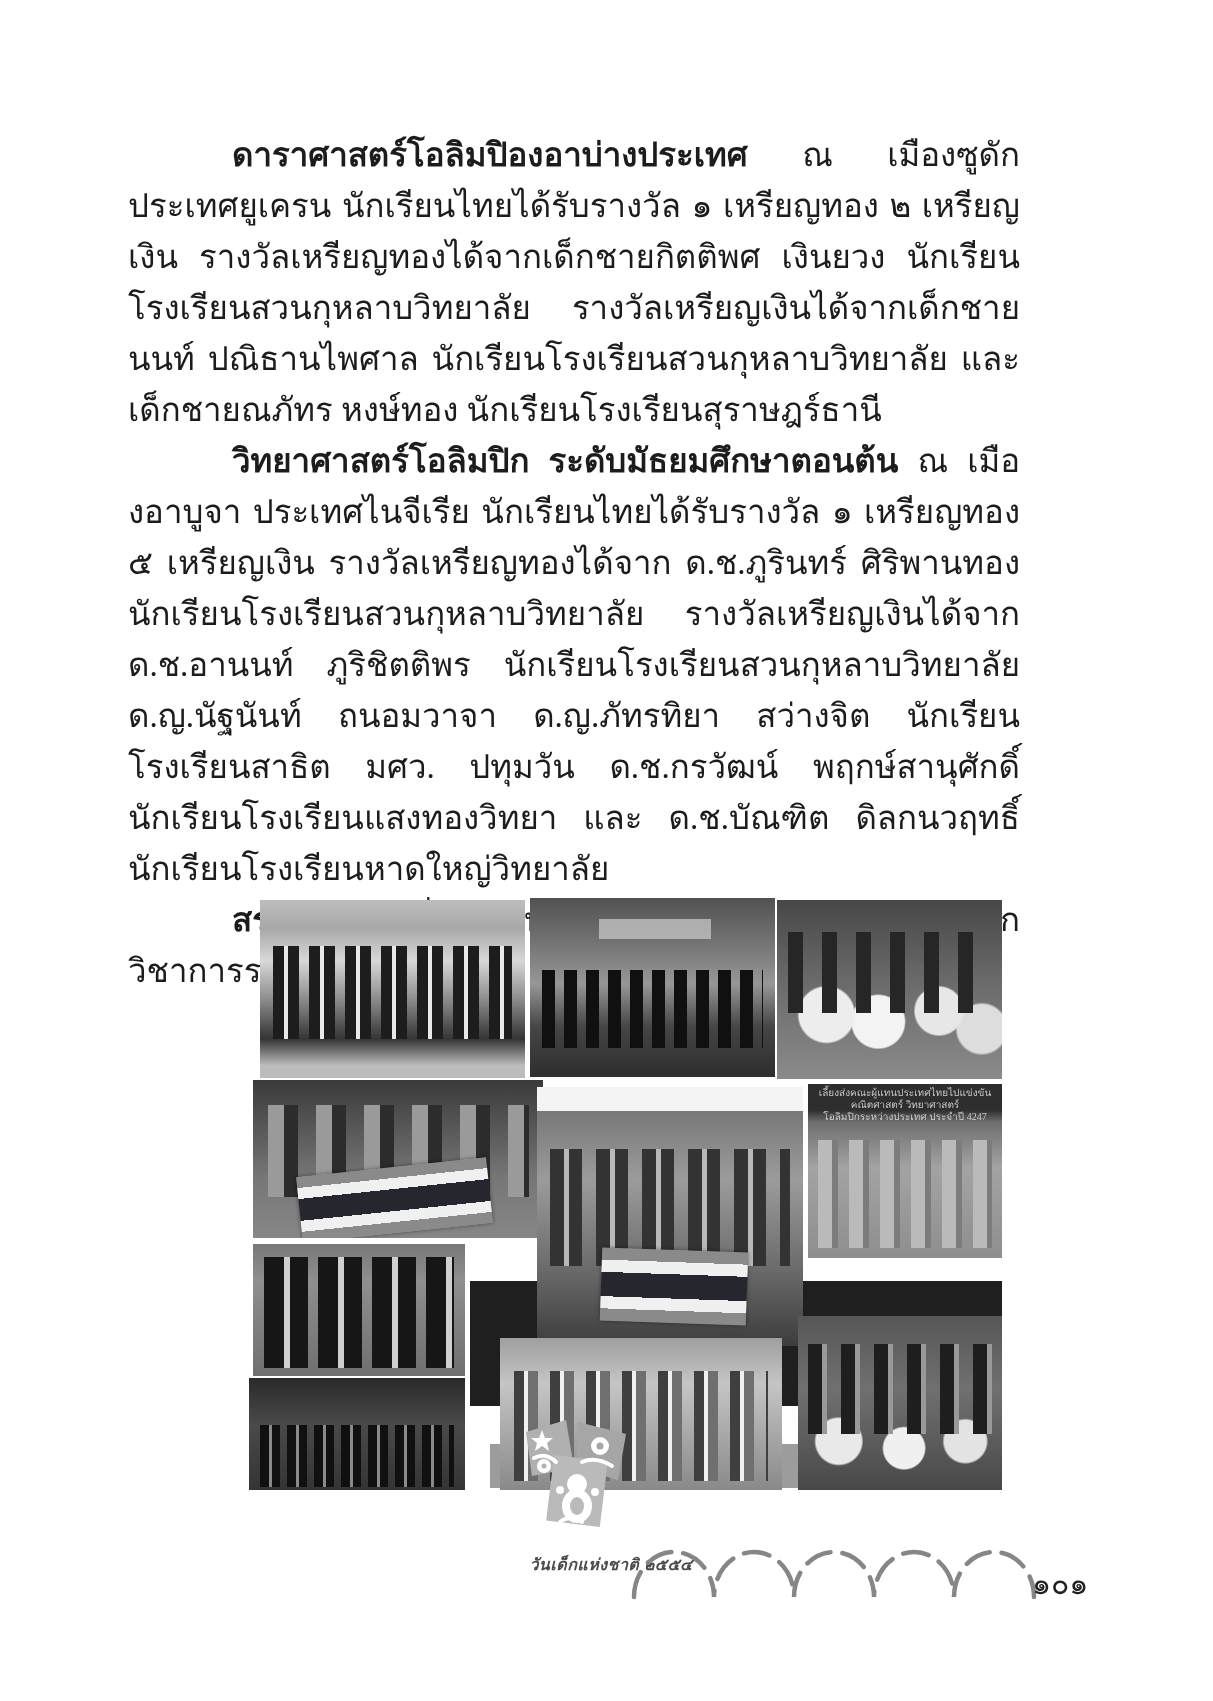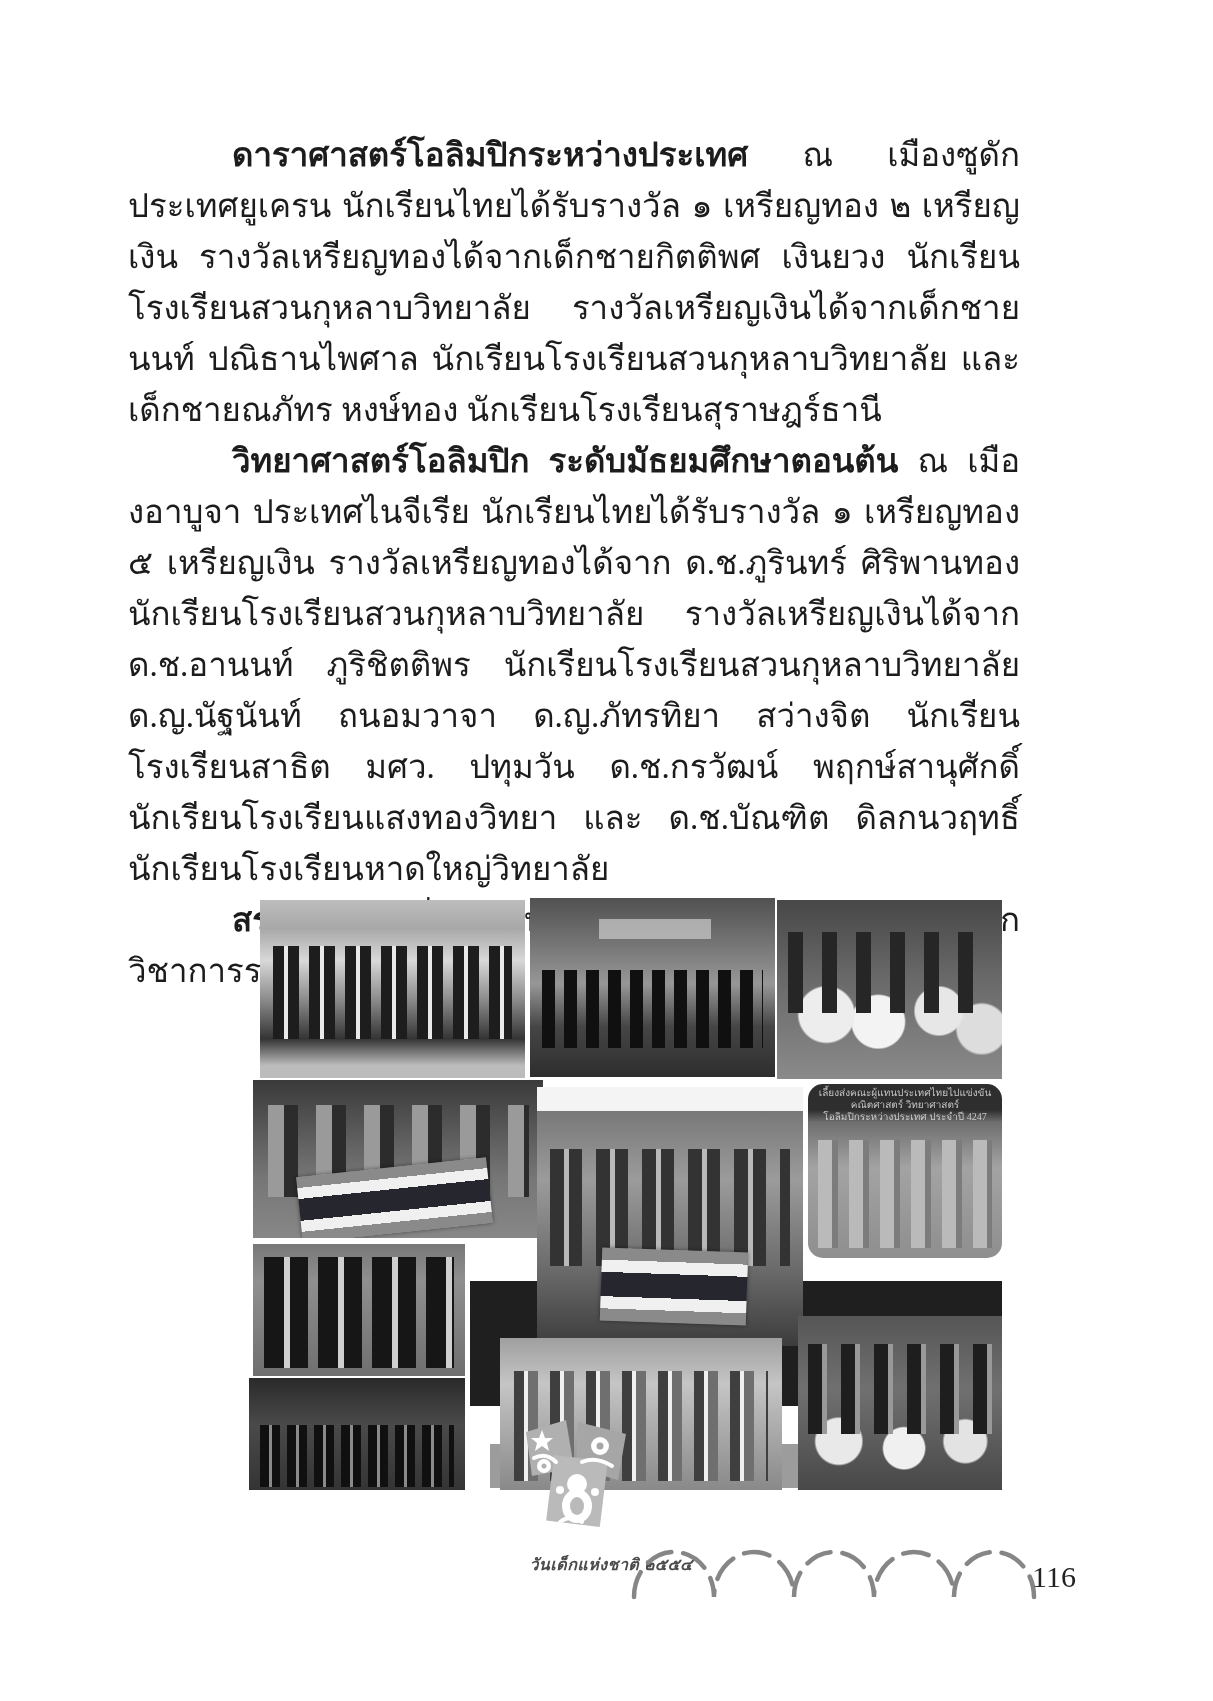--- a/index.html
+++ b/index.html
@@ -47,21 +47,21 @@
     background:linear-gradient(180deg,#787878 9%,#9b9b9b 36%,#6b6b6b 70%,#3c3c3c 100%);}
   .ph5::before{top:24%;height:45%;
     background:repeating-linear-gradient(90deg,#333 0 14px,#b9b9b9 14px 19px,#333 19px 32px,rgba(0,0,0,0) 32px 46px);}
   .ph5 .topband{position:absolute;left:0;top:0;width:100%;height:24px;background:#f4f4f4;}
   .flag{position:absolute;background:linear-gradient(180deg,
       #8a8a8a 0 16.6%,#f0f0f0 16.6% 33.3%,#26262e 33.3% 66.6%,#f0f0f0 66.6% 83.3%,#8a8a8a 83.3% 100%);
       box-shadow:0 0 4px rgba(0,0,0,.45);}
   .flag4{left:16%;bottom:3%;width:66%;height:42%;transform:rotate(-6deg);}
   .flag5{left:24%;bottom:9%;width:55%;height:28%;transform:rotate(2deg);}
   .ph6{left:573px;top:188px;width:194px;height:174px;
-    background:linear-gradient(180deg,#2e2e2e 0%,#2e2e2e 15%,#6f6f6f 22%,#a3a3a3 48%,#8e8e8e 100%);border-radius:15px;}
+    background:linear-gradient(180deg,#2e2e2e 0%,#2e2e2e 15%,#6f6f6f 22%,#a3a3a3 48%,#8e8e8e 100%);}
   .ph6::before{top:32%;height:62%;
     background:repeating-linear-gradient(90deg,#bababa 0 14px,#7c7c7c 14px 20px,rgba(0,0,0,0) 20px 31px);}
   .banner-text{position:absolute;left:3%;top:2%;width:94%;color:#d9d9d9;
     font-size:10px;line-height:12px;text-align:center;font-family:"Liberation Serif",serif;
     text-indent:0;opacity:.9;}
   .ph7{left:18px;top:348px;width:212px;height:132px;
     background:linear-gradient(180deg,#787878 0%,#8f8f8f 28%,#6f6f6f 100%);}
   .ph7::before{top:10%;height:84%;
     background:repeating-linear-gradient(90deg,#161616 0 20px,#d0d0d0 20px 26px,#161616 26px 44px,rgba(0,0,0,0) 44px 54px);}
   .ph8{left:265px;top:442px;width:282px;height:152px;
@@ -86,21 +86,21 @@
     font-size:16px;font-style:italic;font-weight:bold;color:#4a4a4a;letter-spacing:.5px;}
   .arcs{position:absolute;left:628px;top:1540px;width:412px;height:64px;}
   .page-number{position:absolute;left:1032px;top:1560px;font-size:30px;color:#222;}
 </style>
 </head>
 <body>
 
 <main>
 
   <section class="article">
-    <p><b>ดาราศาสตร์โอลิมปิกระหว่างประเทศ</b><span> ณ เมืองซูดัก ประเทศยูเครน นักเรียนไทยได้รับรางวัล ๑ เหรียญทอง ๒ เหรียญเงิน รางวัลเหรียญทองได้จากเด็กชายกิตติพศ เงินยวง นักเรียนโรงเรียนสวนกุหลาบวิทยาลัย รางวัลเหรียญเงินได้จากเด็กชายนนท์ ปณิธานไพศาล นักเรียนโรงเรียนสวนกุหลาบวิทยาลัย และเด็กชายณภัทร หงษ์ทอง นักเรียนโรงเรียนสุราษฎร์ธานี</span></p>
+    <p><b>ดาราศาสตร์โอลิมปิองอาบ่างประเทศ</b><span> ณ เมืองซูดัก ประเทศยูเครน นักเรียนไทยได้รับรางวัล ๑ เหรียญทอง ๒ เหรียญเงิน รางวัลเหรียญทองได้จากเด็กชายกิตติพศ เงินยวง นักเรียนโรงเรียนสวนกุหลาบวิทยาลัย รางวัลเหรียญเงินได้จากเด็กชายนนท์ ปณิธานไพศาล นักเรียนโรงเรียนสวนกุหลาบวิทยาลัย และเด็กชายณภัทร หงษ์ทอง นักเรียนโรงเรียนสุราษฎร์ธานี</span></p>
     <p><b>วิทยาศาสตร์โอลิมปิก ระดับมัธยมศึกษาตอนต้น</b><span> ณ เมืองอาบูจา ประเทศไนจีเรีย นักเรียนไทยได้รับรางวัล ๑ เหรียญทอง ๕ เหรียญเงิน รางวัลเหรียญทองได้จาก ด.ช.ภูรินทร์ ศิริพานทอง นักเรียนโรงเรียนสวนกุหลาบวิทยาลัย รางวัลเหรียญเงินได้จาก ด.ช.อานนท์ ภูริชิตติพร นักเรียนโรงเรียนสวนกุหลาบวิทยาลัย ด.ญ.นัฐนันท์ ถนอมวาจา ด.ญ.ภัทรทิยา สว่างจิต นักเรียนโรงเรียนสาธิต มศว. ปทุมวัน ด.ช.กรวัฒน์ พฤกษ์สานุศักดิ์ นักเรียนโรงเรียนแสงทองวิทยา และ ด.ช.บัณฑิต ดิลกนวฤทธิ์ นักเรียนโรงเรียนหาดใหญ่วิทยาลัย</span></p>
     <p><b>สรุป</b><span> รางวัลที่นักเรียนไทยได้รับจากการแข่งขันโอลิมปิกวิชาการระหว่าง</span></p>
   </section>
 
   <figure class="collage">
     <div class="filler-dark"></div>
     <div class="filler-gray"></div>
 
     <div class="ph ph1"></div>
     <div class="ph ph2">
@@ -145,15 +145,15 @@
     <path d="M40 104 Q 50 96 62 104" stroke="#ffffff" stroke-width="4" fill="none" stroke-linecap="round"></path>
     <circle cx="40" cy="72" r="4" fill="#ffffff"></circle>
     <circle cx="75" cy="74" r="4" fill="#ffffff"></circle>
   </svg>
   <div class="logo-caption">วันเด็กแห่งชาติ ๒๕๕๔</div>
 
   <svg class="arcs" viewBox="0 0 412 64">
     <path d="M6 57 A40 45 0 0 1 86 57 A40 45 0 0 1 166 57 A40 45 0 0 1 246 57 A40 45 0 0 1 326 57 A40 45 0 0 1 406 57" fill="none" stroke="#868686" stroke-width="4.5" stroke-linecap="round" stroke-dasharray="26 12"></path>
   </svg>
 
-  <div class="page-number">116</div>
+  <div class="page-number">๑๐๑</div>
 
 </main>
 
 </body></html>

